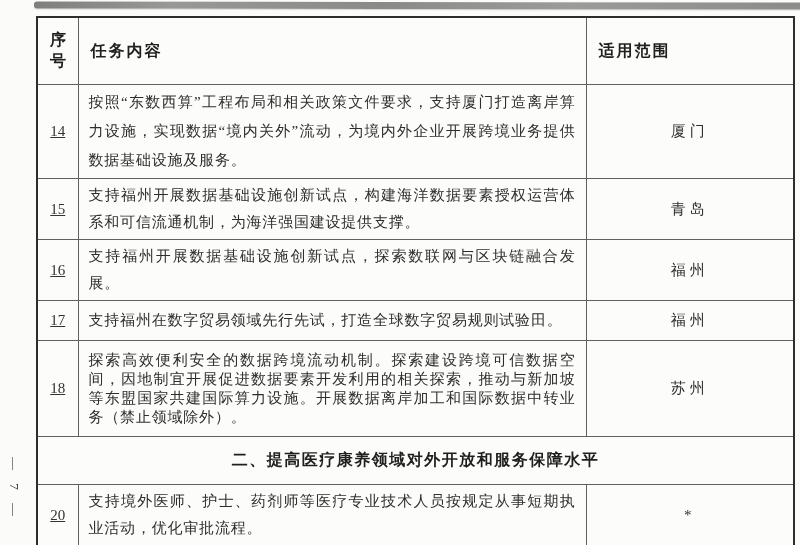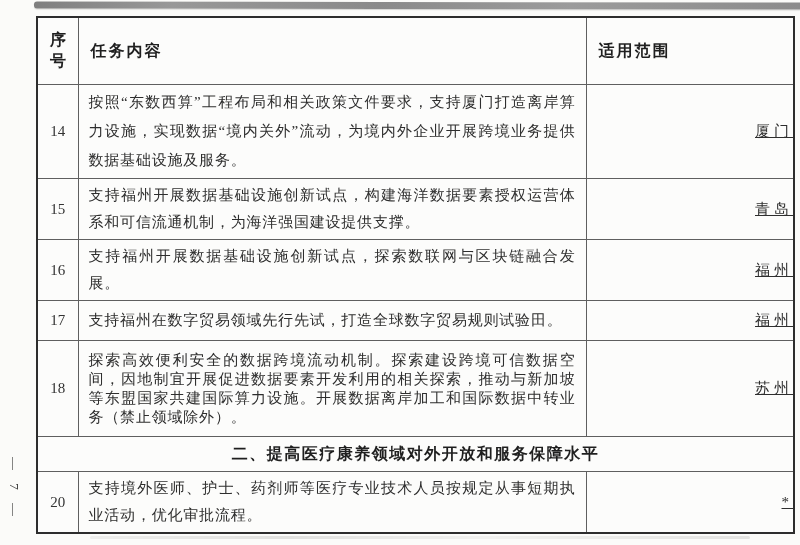--- a/index.html
+++ b/index.html
@@ -44,32 +44,33 @@
   col.c-content{width:508px;}
   col.c-scope{width:208px;}
   th{
     font-weight:bold;font-size:16px;letter-spacing:2px;
     color:#1f1f1f;text-align:left;vertical-align:middle;padding:12px;
   }
   td{vertical-align:middle;}
   td.no{
     text-align:center;font-size:15px;color:#333;padding:0;
     font-family:"Liberation Serif","DejaVu Serif",serif;
+    text-decoration:underline;
   }
   td.content{
     font-size:15px;letter-spacing:.8px;
     text-align:justify;text-justify:inter-character;
     padding:3px 10px 3px 10px;color:#2e2e2e;margin-top:6px;
   }
   td.scope{
-    text-align:right;font-size:15px;letter-spacing:4px;color:#2e2e2e;padding:0;text-decoration:underline;
+    text-align:center;font-size:15px;letter-spacing:4px;color:#2e2e2e;padding:0;
   }
   td.section{
     text-align:center;font-weight:bold;font-size:16px;
-    letter-spacing:1.5px;color:#1f1f1f;padding:0;
+    letter-spacing:1.5px;color:#1f1f1f;padding:13px;
   }
   tr.h-header{height:39px;}
   tr.h-r14{height:88px;}
   tr.h-r15{height:55px;}
   tr.h-r16{height:54px;}
   tr.h-r17{height:40px;}
   tr.h-r18{height:96px;}
   tr.h-sec{height:35px;}
   tr.h-r19{height:50px;}
   tr.h-r20{height:55px;}

